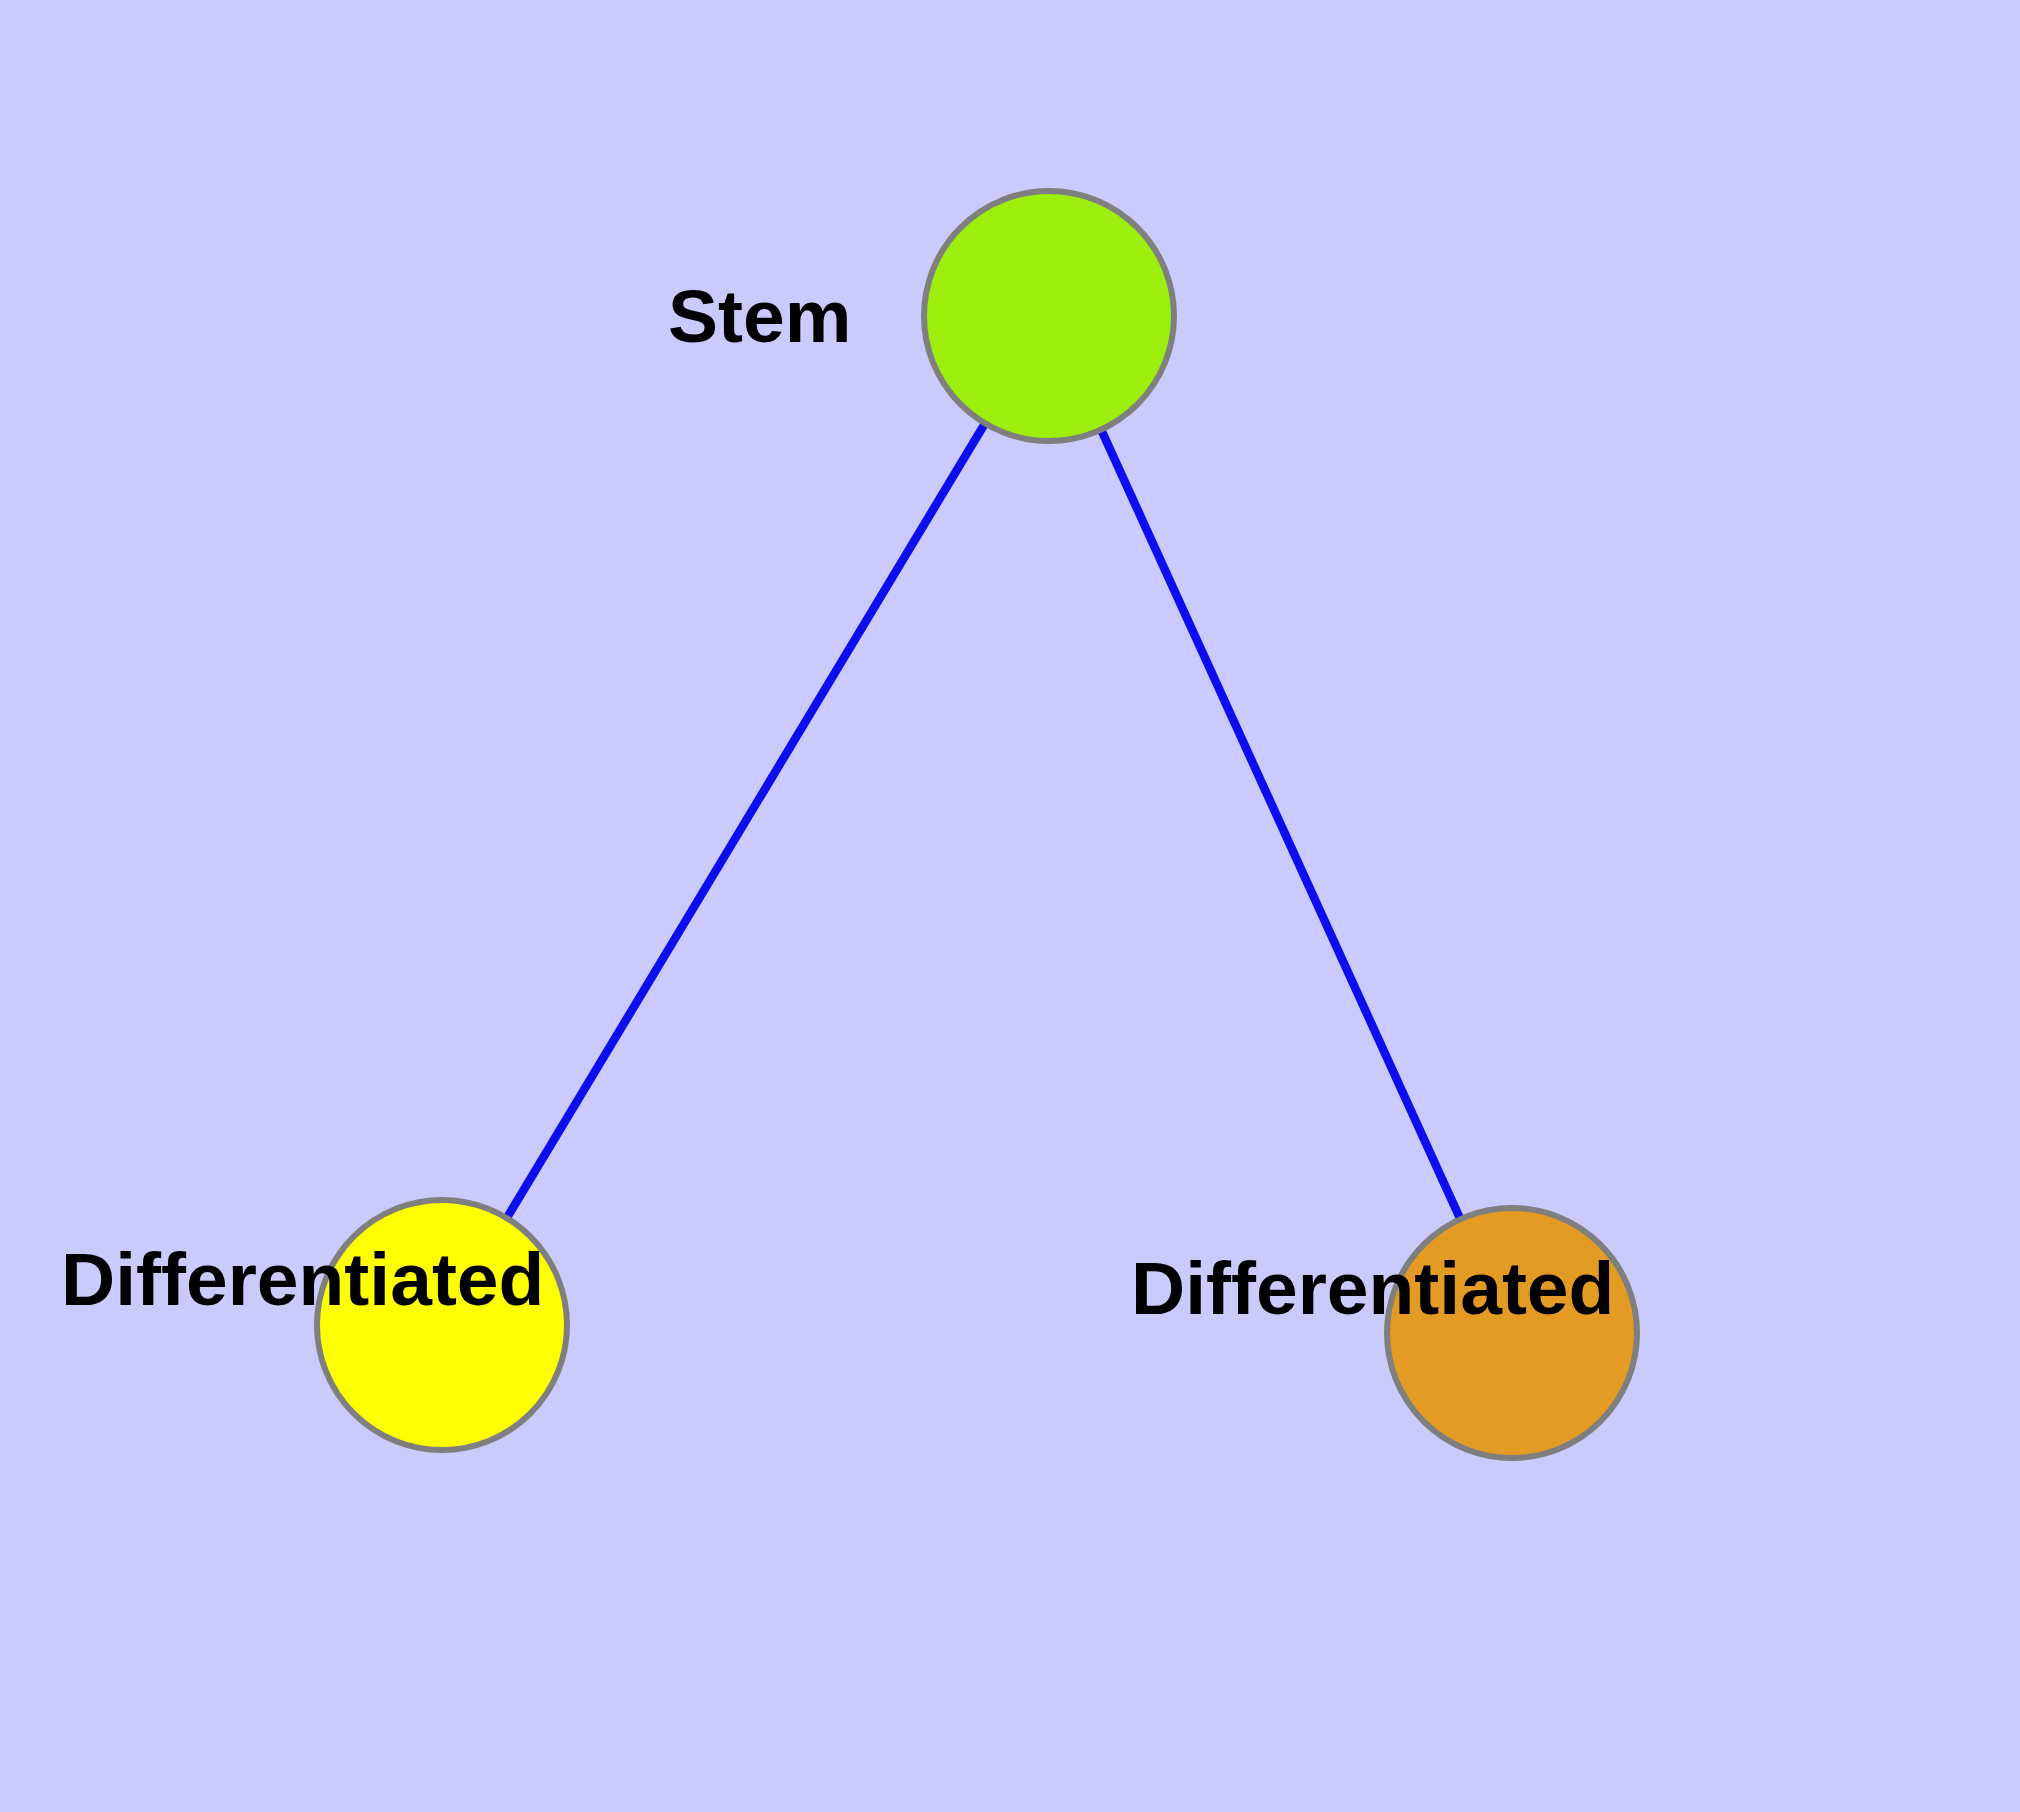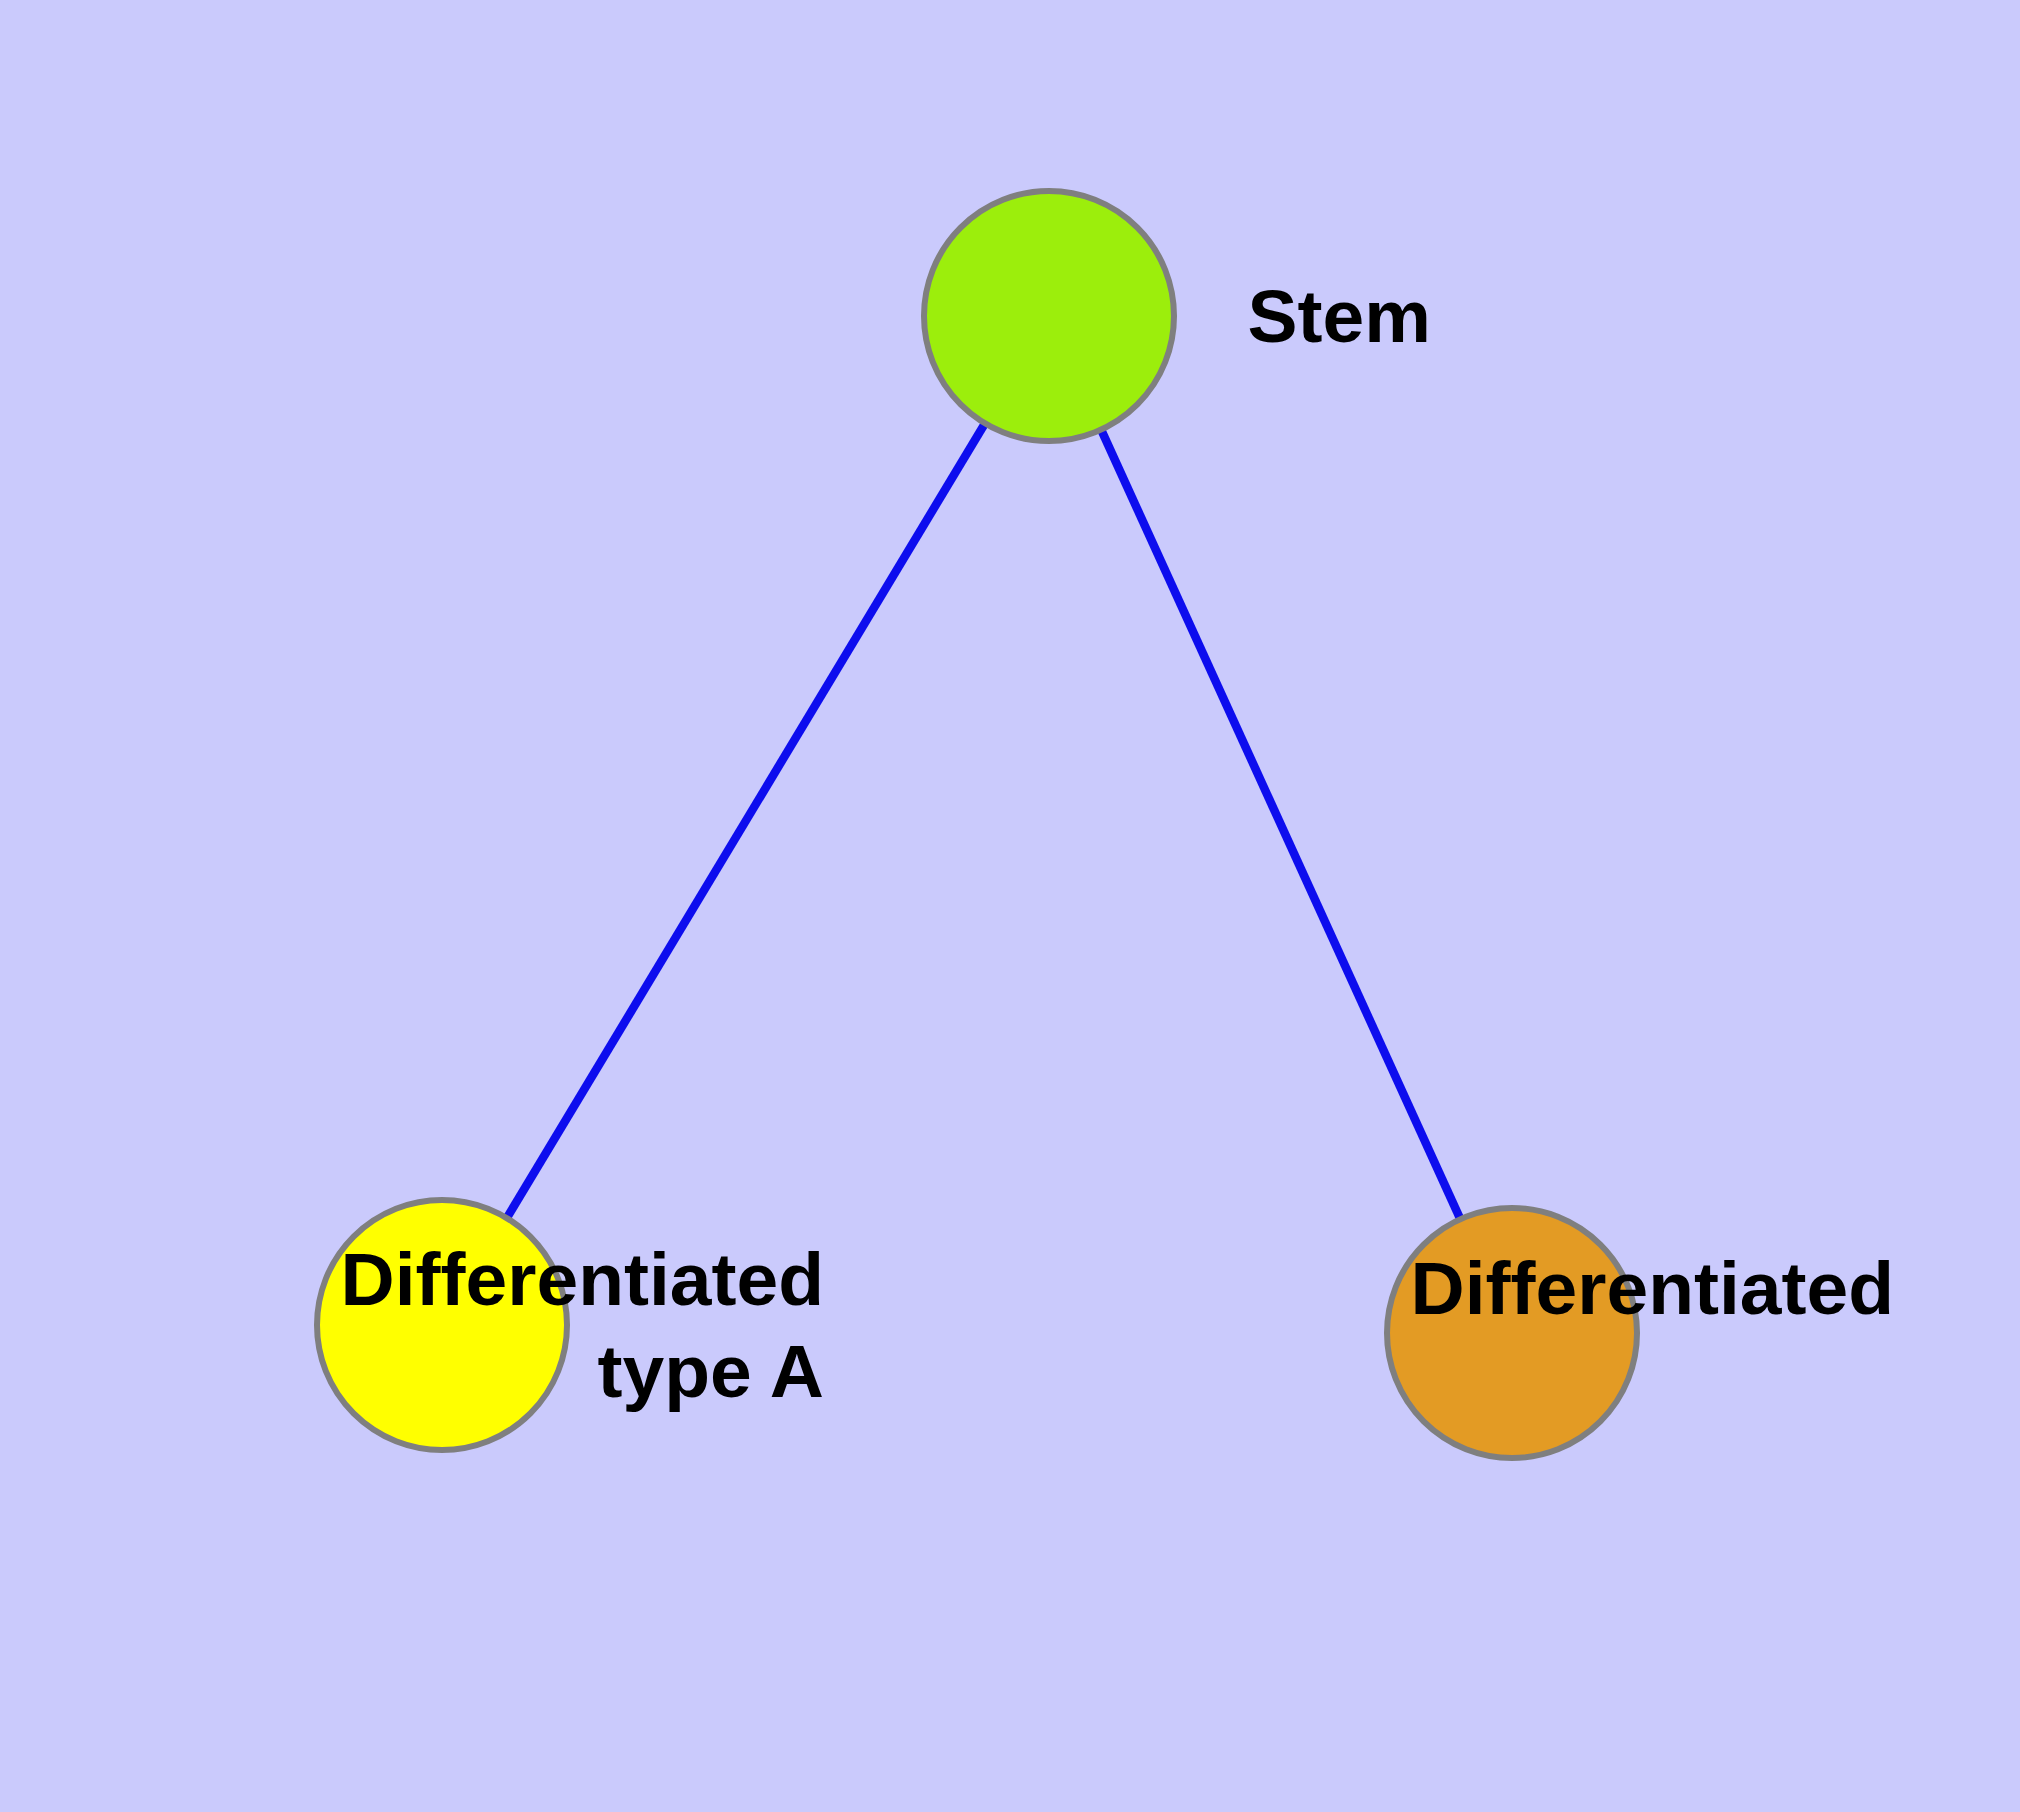--- a/index.html
+++ b/index.html
@@ -29,21 +29,21 @@
     border-radius: 50%;
     z-index: 2;
   }
   .node.stem   { left: 921px; top: 188px;  background: #9CEE0C; }
   .node.type-a { left: 314px;  top: 1197px; background: #FFFF00; }
   .node.type-b { left: 1384px; top: 1205px; background: #E39B24; }
   .node-label {
     position: absolute;
     z-index: 3;
     width: 763px;
-    text-align: right;
+    text-align: left;
     font-weight: bold;
     font-size: 75px;
     line-height: 92px;
     color: #000000;
     pointer-events: none;
     white-space: nowrap;
   }
   .node-label span { display: block; }
   .label-stem   { left: 668px;  top: 270px;  }
   .label-type-a { left: 61px;   top: 1233px; }
@@ -60,19 +60,18 @@
 <div class="node stem"></div>
 <div class="node type-a"></div>
 <div class="node type-b"></div>
 
 <div class="node-label label-stem">
   <span>Stem</span>
 </div>
 
 <div class="node-label label-type-a">
   <span>Differentiated</span>
-  <span>type A</span>
 </div>
 
 <div class="node-label label-type-b">
   <span>Differentiated</span>
 </div>
 
 
 </body></html>

